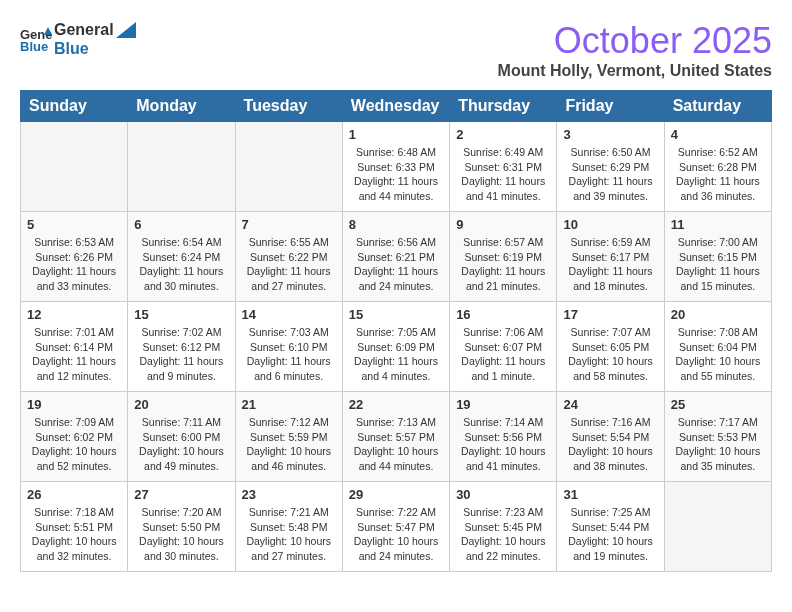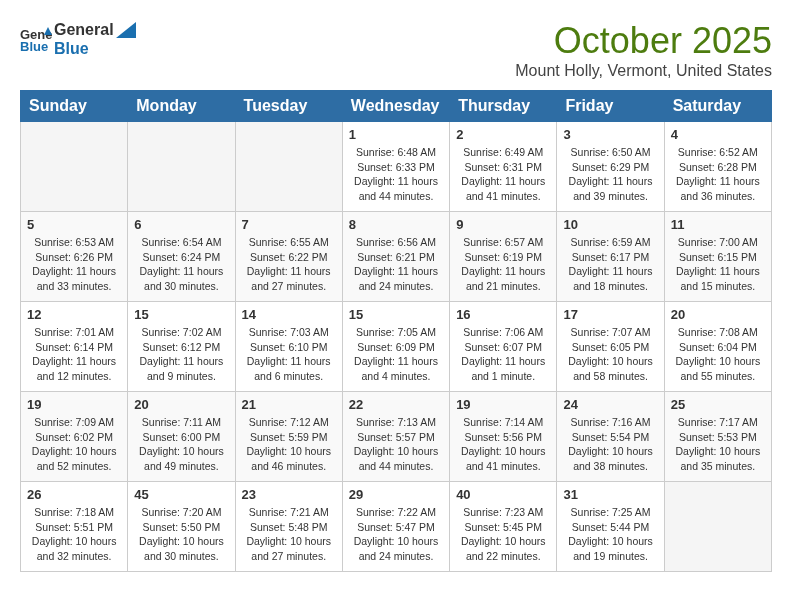--- a/index.html
+++ b/index.html
@@ -20,25 +20,26 @@
       display: flex;
       align-items: center;
       gap: 2px;
     }
     .title-block {
       text-align: right;
     }
     .month-title {
       font-size: 36px;
       font-weight: normal;
-      color: #4d7c0f;
+      color: #8b5cf6;
     }
     .location-title {
       font-size: 16px;
       color: #444;
+      font-weight: bold;
     }
     table {
       width: 100%;
       border-collapse: collapse;
       table-layout: fixed;
     }
     th {
       background-color: #2e6da4;
       color: #fff;
       text-align: left;
@@ -226,33 +227,33 @@
           <div class="day-num">25</div>
           <div class="day-detail">Sunrise: 7:17 AM<br>Sunset: 5:53 PM<br>Daylight: 10 hours and 35 minutes.</div>
         </td>
       </tr>
       <tr>
         <td>
           <div class="day-num">26</div>
           <div class="day-detail">Sunrise: 7:18 AM<br>Sunset: 5:51 PM<br>Daylight: 10 hours and 32 minutes.</div>
         </td>
         <td>
-          <div class="day-num">45</div>
+          <div class="day-num">27</div>
           <div class="day-detail">Sunrise: 7:20 AM<br>Sunset: 5:50 PM<br>Daylight: 10 hours and 30 minutes.</div>
         </td>
         <td>
           <div class="day-num">23</div>
           <div class="day-detail">Sunrise: 7:21 AM<br>Sunset: 5:48 PM<br>Daylight: 10 hours and 27 minutes.</div>
         </td>
         <td>
           <div class="day-num">29</div>
           <div class="day-detail">Sunrise: 7:22 AM<br>Sunset: 5:47 PM<br>Daylight: 10 hours and 24 minutes.</div>
         </td>
         <td>
-          <div class="day-num">40</div>
+          <div class="day-num">30</div>
           <div class="day-detail">Sunrise: 7:23 AM<br>Sunset: 5:45 PM<br>Daylight: 10 hours and 22 minutes.</div>
         </td>
         <td>
           <div class="day-num">31</div>
           <div class="day-detail">Sunrise: 7:25 AM<br>Sunset: 5:44 PM<br>Daylight: 10 hours and 19 minutes.</div>
         </td>
         <td class="empty"></td>
       </tr>
     </tbody>
 </table>

